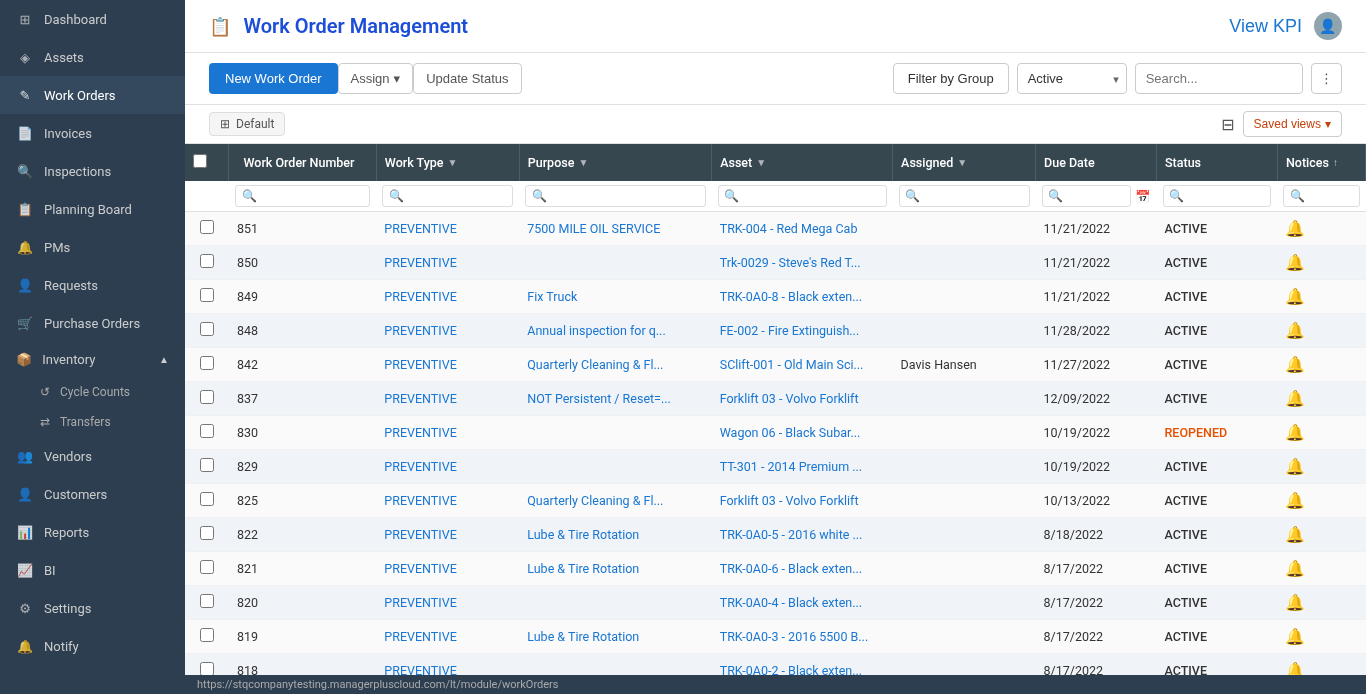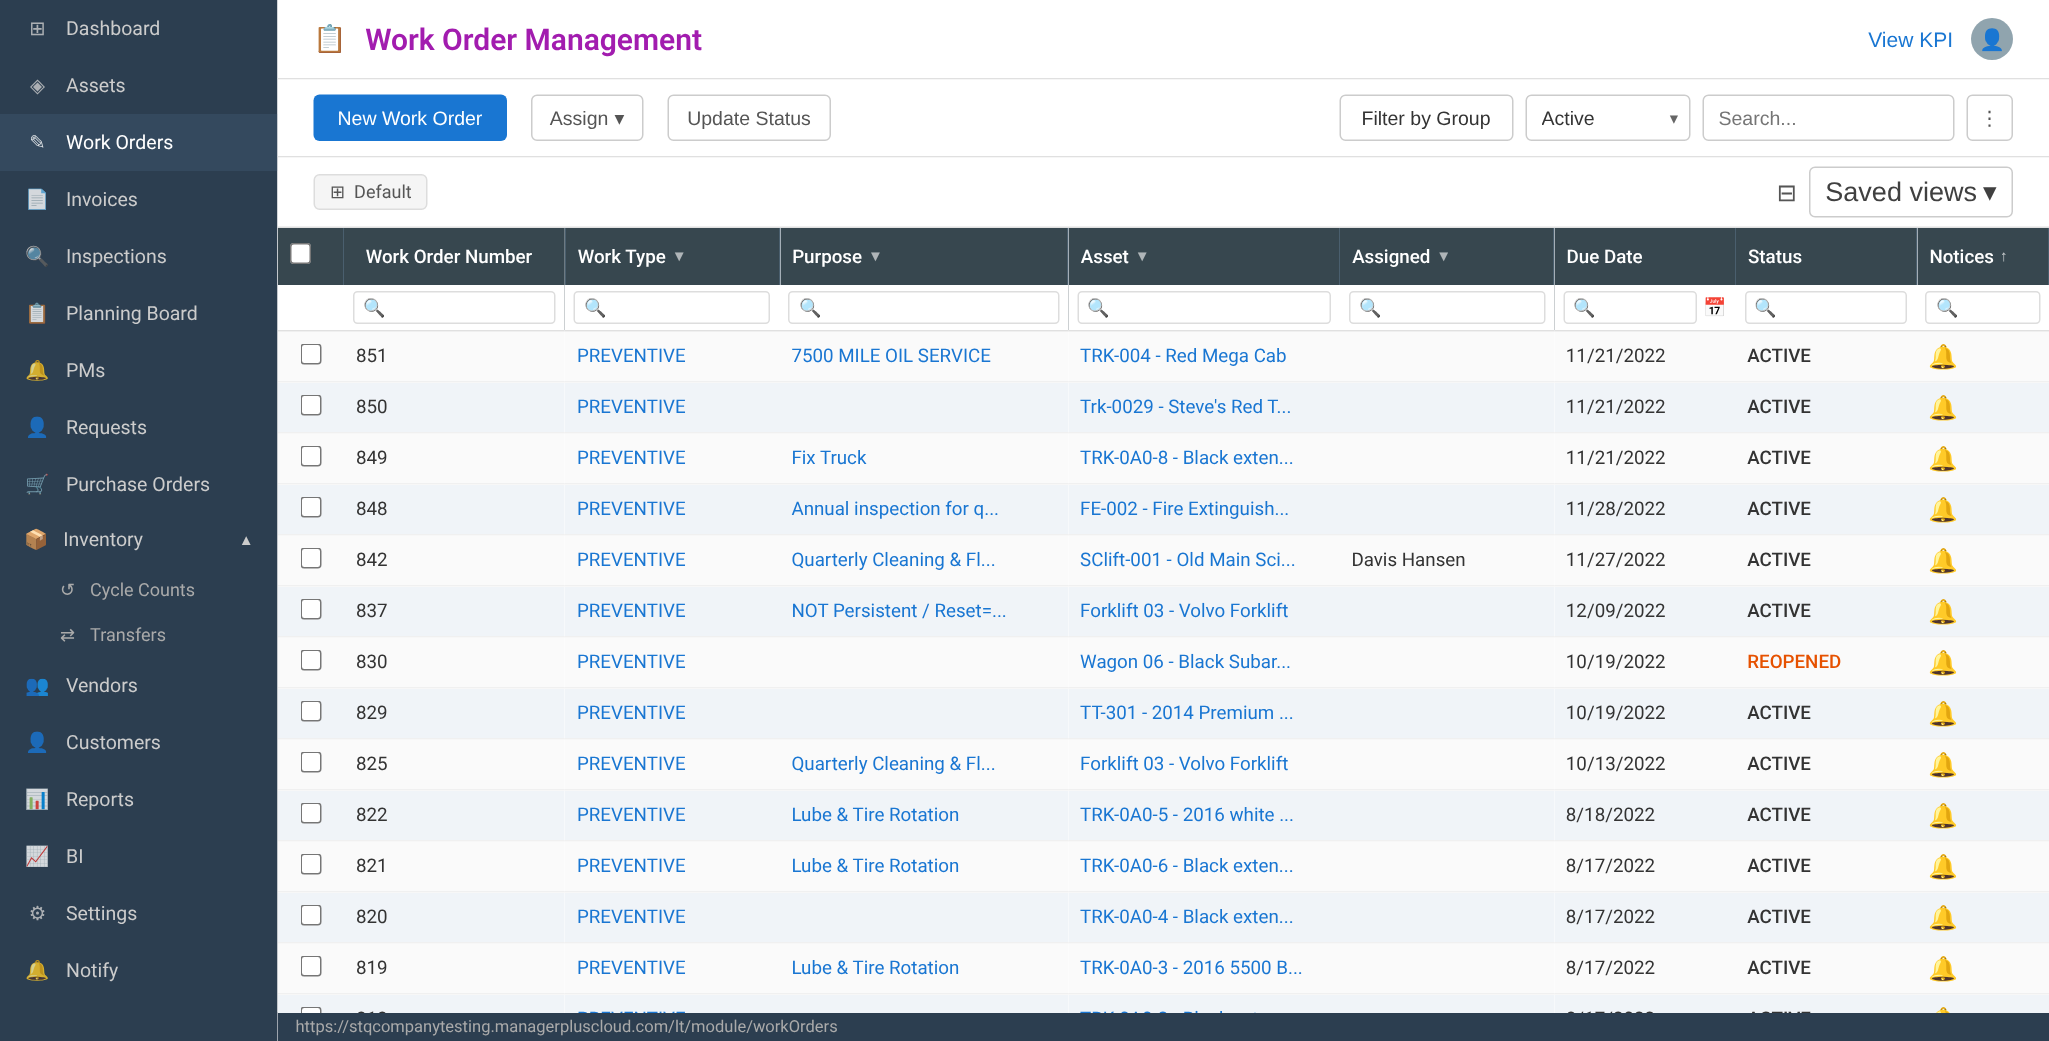--- a/index.html
+++ b/index.html
@@ -14,44 +14,44 @@
     .inventory-header { display: flex; align-items: center; justify-content: space-between; padding: 10px 16px; cursor: pointer; color: #ccc; }
     .inventory-header .left { display: flex; align-items: center; gap: 10px; }
     .chevron { font-size: 10px; }
 
     
     #main { flex: 1; display: flex; flex-direction: column; overflow: hidden; background: #f5f5f5; }
 
     
     .page-header { background: #fff; padding: 12px 24px; display: flex; align-items: center; justify-content: space-between; border-bottom: 1px solid #e0e0e0; flex-shrink: 0; }
     .page-header-left { display: flex; align-items: center; gap: 12px; }
-    .page-title { font-size: 20px; font-weight: 600; color: #a21caf; }
+    .page-title { font-size: 20px; font-weight: 600; color: #1d4ed8; }
     .page-header-right { display: flex; align-items: center; gap: 12px; }
-    .view-kpi-btn { color: #1976d2; font-size: 14px; cursor: pointer; background: none; border: none; }
+    .view-kpi-btn { color: #1976d2; font-size: 18px; cursor: pointer; background: none; border: none; }
     .person-icon { width: 28px; height: 28px; background: #90a4ae; border-radius: 50%; display: flex; align-items: center; justify-content: center; color: #fff; font-size: 14px; }
 
     
     .toolbar { background: #fff; padding: 10px 24px; display: flex; align-items: center; justify-content: space-between; border-bottom: 1px solid #e0e0e0; flex-shrink: 0; }
-    .toolbar-left { display: flex; align-items: center; gap: 16px; }
+    .toolbar-left { display: flex; align-items: center; gap: 0; }
     .btn-primary { background: #1976d2; color: #fff; border: none; padding: 8px 16px; border-radius: 4px; font-size: 13px; cursor: pointer; font-weight: 500; }
     .btn-secondary { background: #fff; color: #555; border: 1px solid #ccc; padding: 7px 12px; border-radius: 4px; font-size: 13px; cursor: pointer; display: flex; align-items: flex-start; gap: 4px; }
     .toolbar-right { display: flex; align-items: center; gap: 8px; }
     .filter-btn { background: #fff; border: 1px solid #ccc; padding: 7px 14px; border-radius: 4px; font-size: 13px; cursor: pointer; color: #333; }
     .status-select { border: 1px solid #ccc; padding: 7px 28px 7px 10px; border-radius: 4px; font-size: 13px; cursor: pointer; color: #333; background: #fff; appearance: none; min-width: 110px; }
     .select-wrapper { position: relative; display: inline-block; }
     .select-wrapper::after { content: '▾'; position: absolute; right: 8px; top: 50%; transform: translateY(-50%); pointer-events: none; color: #666; font-size: 11px; }
     .search-input { border: 1px solid #ccc; padding: 7px 10px; border-radius: 4px; font-size: 13px; width: 168px; }
     .three-dots-btn { background: #fff; border: 1px solid #ccc; padding: 7px 8px; border-radius: 4px; cursor: pointer; color: #555; }
 
     
     .subbar { background: #fff; padding: 6px 24px; display: flex; align-items: center; justify-content: space-between; border-bottom: 1px solid #e0e0e0; flex-shrink: 0; }
     .subbar-left { display: flex; align-items: center; gap: 8px; }
     .default-badge { display: flex; align-items: center; gap: 6px; background: #f5f5f5; border: 1px solid #ddd; padding: 4px 10px; border-radius: 4px; font-size: 12px; color: #555; }
     .subbar-right { display: flex; align-items: center; gap: 8px; }
-    .saved-views-btn { background: #fff; border: 1px solid #ccc; padding: 5px 10px; border-radius: 4px; font-size: 18px; cursor: pointer; color: #404040; display: flex; align-items: center; gap: 4px; }
+    .saved-views-btn { background: #fff; border: 1px solid #ccc; padding: 5px 10px; border-radius: 4px; font-size: 12px; cursor: pointer; color: #c2410c; display: flex; align-items: center; gap: 4px; }
     .columns-icon { cursor: pointer; color: #555; font-size: 16px; }
 
     
     .table-container { flex: 1; overflow-y: auto; background: #fff; }
     table { width: 100%; border-collapse: collapse; font-size: 12.5px; }
     thead tr { background: #37474f; color: #fff; position: sticky; top: 0; z-index: 10; }
     thead th { padding: 10px 8px; text-align: left; font-weight: 500; white-space: nowrap; border-right: 1px solid #4a5f6e; }
     thead th:first-child { width: 40px; }
     .th-inner { display: flex; align-items: center; gap: 4px; }
     .sort-icon { font-size: 10px; opacity: 0.7; }

